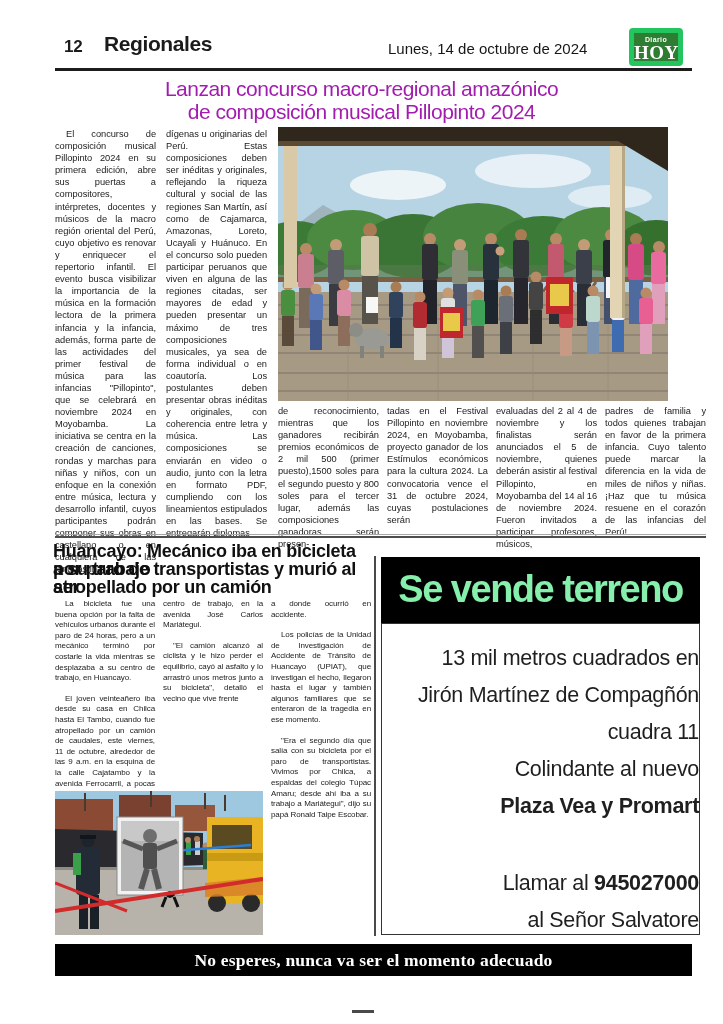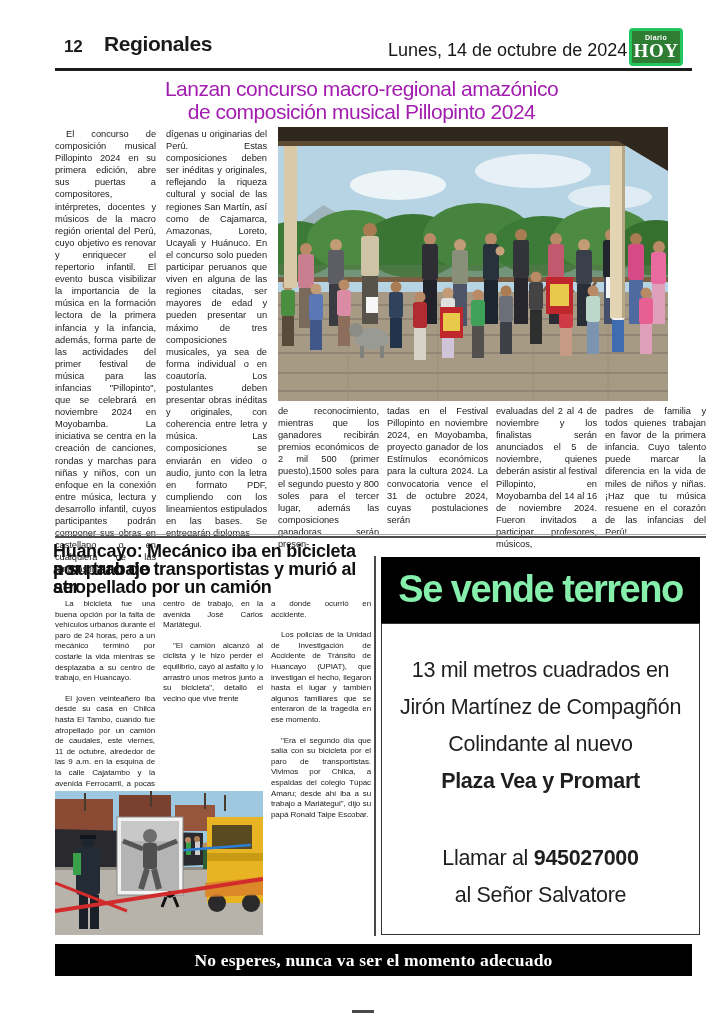--- a/index.html
+++ b/index.html
@@ -3,22 +3,22 @@
 <meta charset="utf-8">
 <style>
   html,body{margin:0;padding:0;background:#e9e9e9;}
   .page{position:relative;width:723px;height:1024px;background:#ffffff;overflow:hidden;
         font-family:"Liberation Sans",sans-serif;color:#1b1b1b;}
   .abs{position:absolute;}
 
   
   .pageno{left:64px;top:37px;font-size:17px;font-weight:bold;letter-spacing:-0.3px;}
   .section{left:104px;top:32px;font-size:21px;font-weight:bold;letter-spacing:-0.4px;}
-  .date{left:388px;top:40px;font-size:18px;color:#171717;}
-  .logo{left:629px;top:28px;width:54px;height:38px;background:#2f7d33;border:3px solid #22c55e;
+  .date{left:388px;top:40px;font-size:15px;color:#171717;}
+  .logo{left:629px;top:28px;width:54px;height:38px;background:#2f7d33;border:5px solid #22c55e;
         border-radius:4px;text-align:center;color:#fff;box-sizing:border-box;}
   .logo-top{font-size:7px;font-weight:bold;margin-top:3px;letter-spacing:0.4px;}
   .logo-main{font-family:"Liberation Serif",serif;font-size:19px;font-weight:bold;line-height:20px;letter-spacing:0.5px;}
   .header-rule{left:55px;top:68px;width:637px;height:3px;background:#1c1c1c;}
 
   
   .h1-line{left:80px;width:563px;text-align:center;font-size:21px;font-weight:normal;
            letter-spacing:-0.5px;line-height:23px;color:#a21caf;}
   .col{position:absolute;width:101px;font-size:9.3px;line-height:12.1px;text-align:justify;
        letter-spacing:-0.05px;color:#1b1b1b;}
@@ -34,21 +34,21 @@
          letter-spacing:-0.1px;color:#1b1b1b;}
   .a2col p{margin:0 0 10px 0;}
   .a2col p.ind{text-indent:10px;}
 
   .vrule{left:374px;top:556px;width:1.5px;height:380px;background:#4a4a4a;}
 
   
   .ad-title{left:381px;top:557px;width:319px;height:79px;background:#000;color:#86efac;
             text-align:center;font-size:38px;font-weight:bold;letter-spacing:-1.5px;line-height:64px;}
   .ad-box{left:381px;top:623px;width:319px;height:312px;border:1.5px solid #333;box-sizing:border-box;
-          background:#fff;text-align:center;padding-top:28px;}
+          background:#fff;text-align:right;padding-top:16px;}
   .ad-line{font-size:21.5px;line-height:37px;color:#1f1f1f;letter-spacing:-0.3px;}
   .ad-line b{font-weight:bold;}
   .ad-bold{font-weight:bold;}
   .ad-gap{height:40px;}
 
   
   .banner{left:55px;top:944px;width:637px;height:32px;background:#000000;color:#fff;
           font-family:"Liberation Serif",serif;font-weight:bold;font-size:17.5px;
           text-align:center;line-height:32px;letter-spacing:0.2px;}
   .foldmark{left:352px;top:1010px;width:22px;height:3px;background:#4a4a4a;}
@@ -282,20 +282,21 @@
       <line x1="0" y1="92" x2="72" y2="120" stroke="#d12b2b" stroke-width="3"></line>
     </svg>
   </div>
 
   <div class="abs vrule"></div>
 
   <div class="abs ad-title">Se vende terreno</div>
   <div class="abs ad-box">
     <div class="ad-line">13 mil metros cuadrados en</div>
     <div class="ad-line">Jirón Martínez de Compagñón</div>
+    <div class="ad-line">cuadra 11</div>
     <div class="ad-line">Colindante al nuevo</div>
     <div class="ad-line ad-bold">Plaza Vea y Promart</div>
     <div class="ad-gap"></div>
     <div class="ad-line"><span>Llamar al </span><b>945027000</b></div>
     <div class="ad-line">al Señor Salvatore</div>
   </div>
 
   <div class="abs banner">No esperes, nunca va ser el momento adecuado</div>
 
   <div class="abs foldmark"></div>

